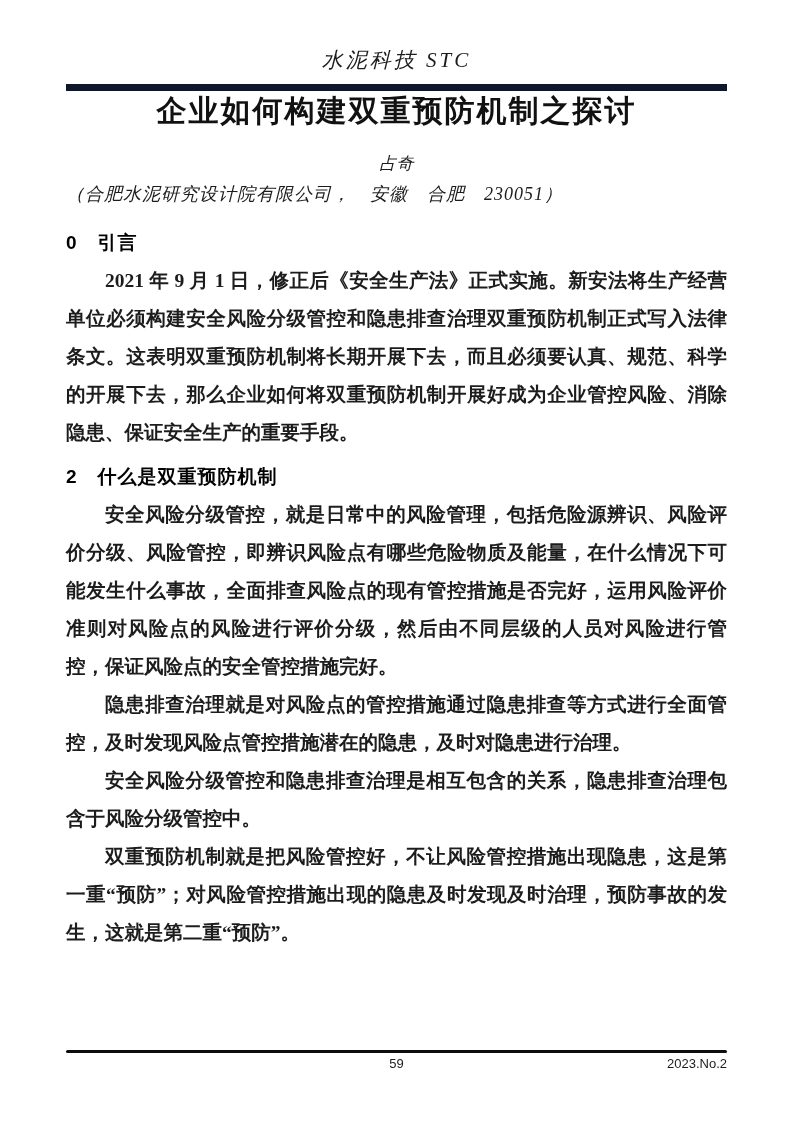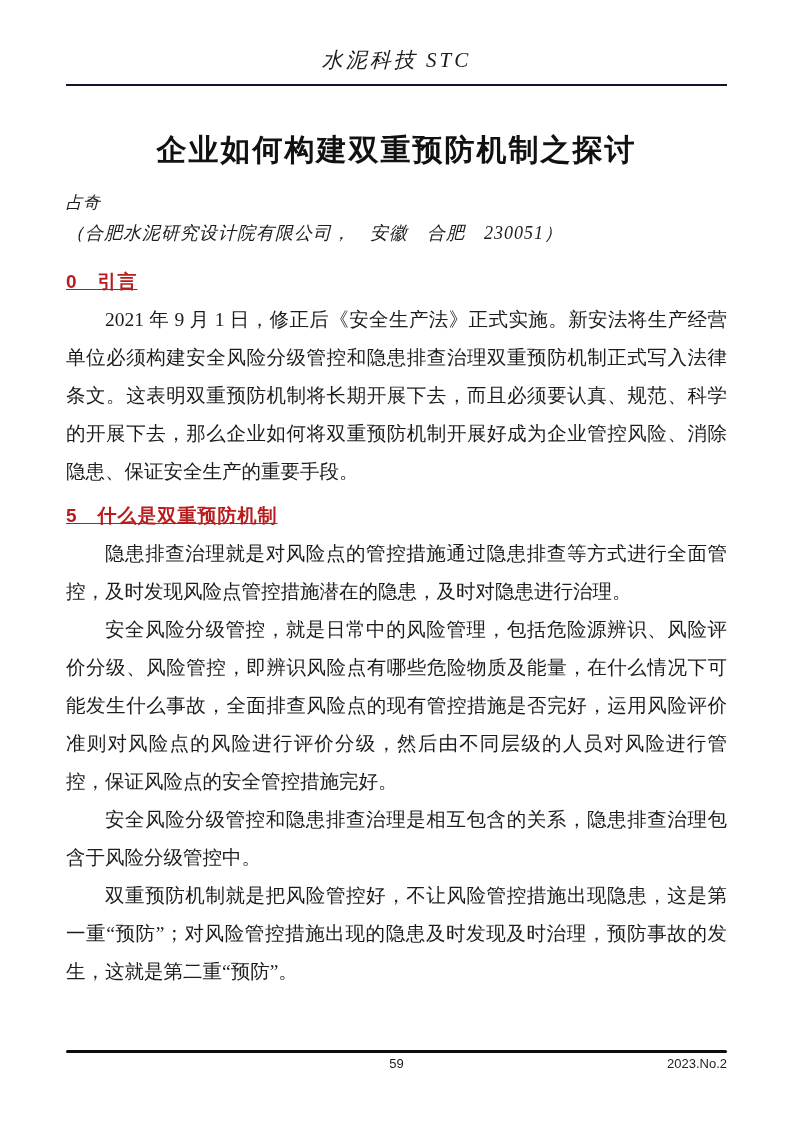--- a/index.html
+++ b/index.html
@@ -20,60 +20,59 @@
     right: 66px;
     top: 0;
   }
   .journal-header {
     padding-top: 46px;
     padding-bottom: 10px;
     text-align: center;
     font-size: 21px;
     letter-spacing: 3px;
     font-style: italic;
-    border-bottom: 2px solid #0f172a;
+    border-bottom: 7px solid #0f172a;
   }
   .article-title {
-    margin-top: 44px;
     text-align: center;
     font-size: 30px;
     font-weight: bold;
     letter-spacing: 2px;
     color: #111;
   }
   .article-author {
     margin-top: 20px;
-    text-align: left;
+    text-align: center;
     font-size: 17px;
     font-style: italic;
   }
   .article-affiliation {
     margin-top: 7px;
     text-align: left;
     font-size: 18px;
     font-style: italic;
     letter-spacing: 1px;
   }
   .sec-heading {
     font-family: "Liberation Sans", "DejaVu Sans", sans-serif;
     font-weight: bold;
     font-size: 19px;
-    color: #b91c1c;
+    color: #000000;
     margin-top: 24px;
     margin-bottom: 6px;
     letter-spacing: 1px;
-    text-decoration: underline;
   }
   .sec-heading.second { margin-top: 12px; }
   p.body-par {
     font-size: 19.5px;
     line-height: 38px;
     text-align: justify;
     text-indent: 2em;
     color: #1c1c1c;
+    font-weight: bold;
   }
   .footer {
     position: absolute;
     left: 66px;
     right: 66px;
     top: 1050px;
   }
   .footer-rule {
     height: 3px;
     background: #0d0d0d;
@@ -109,26 +108,26 @@
     <h1 class="article-title">企业如何构建双重预防机制之探讨</h1>
 
     <div class="article-author">占奇</div>
 
     <div class="article-affiliation">（合肥水泥研究设计院有限公司，　安徽　合肥　230051）</div>
 
     <h2 class="sec-heading">0　引言</h2>
 
     <p class="body-par">2021 年 9 月 1 日，修正后《安全生产法》正式实施。新安法将生产经营单位必须构建安全风险分级管控和隐患排查治理双重预防机制正式写入法律条文。这表明双重预防机制将长期开展下去，而且必须要认真、规范、科学的开展下去，那么企业如何将双重预防机制开展好成为企业管控风险、消除隐患、保证安全生产的重要手段。</p>
 
-    <h2 class="sec-heading second">5　什么是双重预防机制</h2>
+    <h2 class="sec-heading second">2　什么是双重预防机制</h2>
 
 
+    <p class="body-par">安全风险分级管控，就是日常中的风险管理，包括危险源辨识、风险评价分级、风险管控，即辨识风险点有哪些危险物质及能量，在什么情况下可能发生什么事故，全面排查风险点的现有管控措施是否完好，运用风险评价准则对风险点的风险进行评价分级，然后由不同层级的人员对风险进行管控，保证风险点的安全管控措施完好。</p>
+
     <p class="body-par">隐患排查治理就是对风险点的管控措施通过隐患排查等方式进行全面管控，及时发现风险点管控措施潜在的隐患，及时对隐患进行治理。</p>
-
-    <p class="body-par">安全风险分级管控，就是日常中的风险管理，包括危险源辨识、风险评价分级、风险管控，即辨识风险点有哪些危险物质及能量，在什么情况下可能发生什么事故，全面排查风险点的现有管控措施是否完好，运用风险评价准则对风险点的风险进行评价分级，然后由不同层级的人员对风险进行管控，保证风险点的安全管控措施完好。</p>
 
     <p class="body-par">安全风险分级管控和隐患排查治理是相互包含的关系，隐患排查治理包含于风险分级管控中。</p>
 
     <p class="body-par">双重预防机制就是把风险管控好，不让风险管控措施出现隐患，这是第一重“预防”；对风险管控措施出现的隐患及时发现及时治理，预防事故的发生，这就是第二重“预防”。</p>
 
   </div>
 
   <div class="footer">
     <div class="footer-rule"></div>
     <div class="footer-row">

